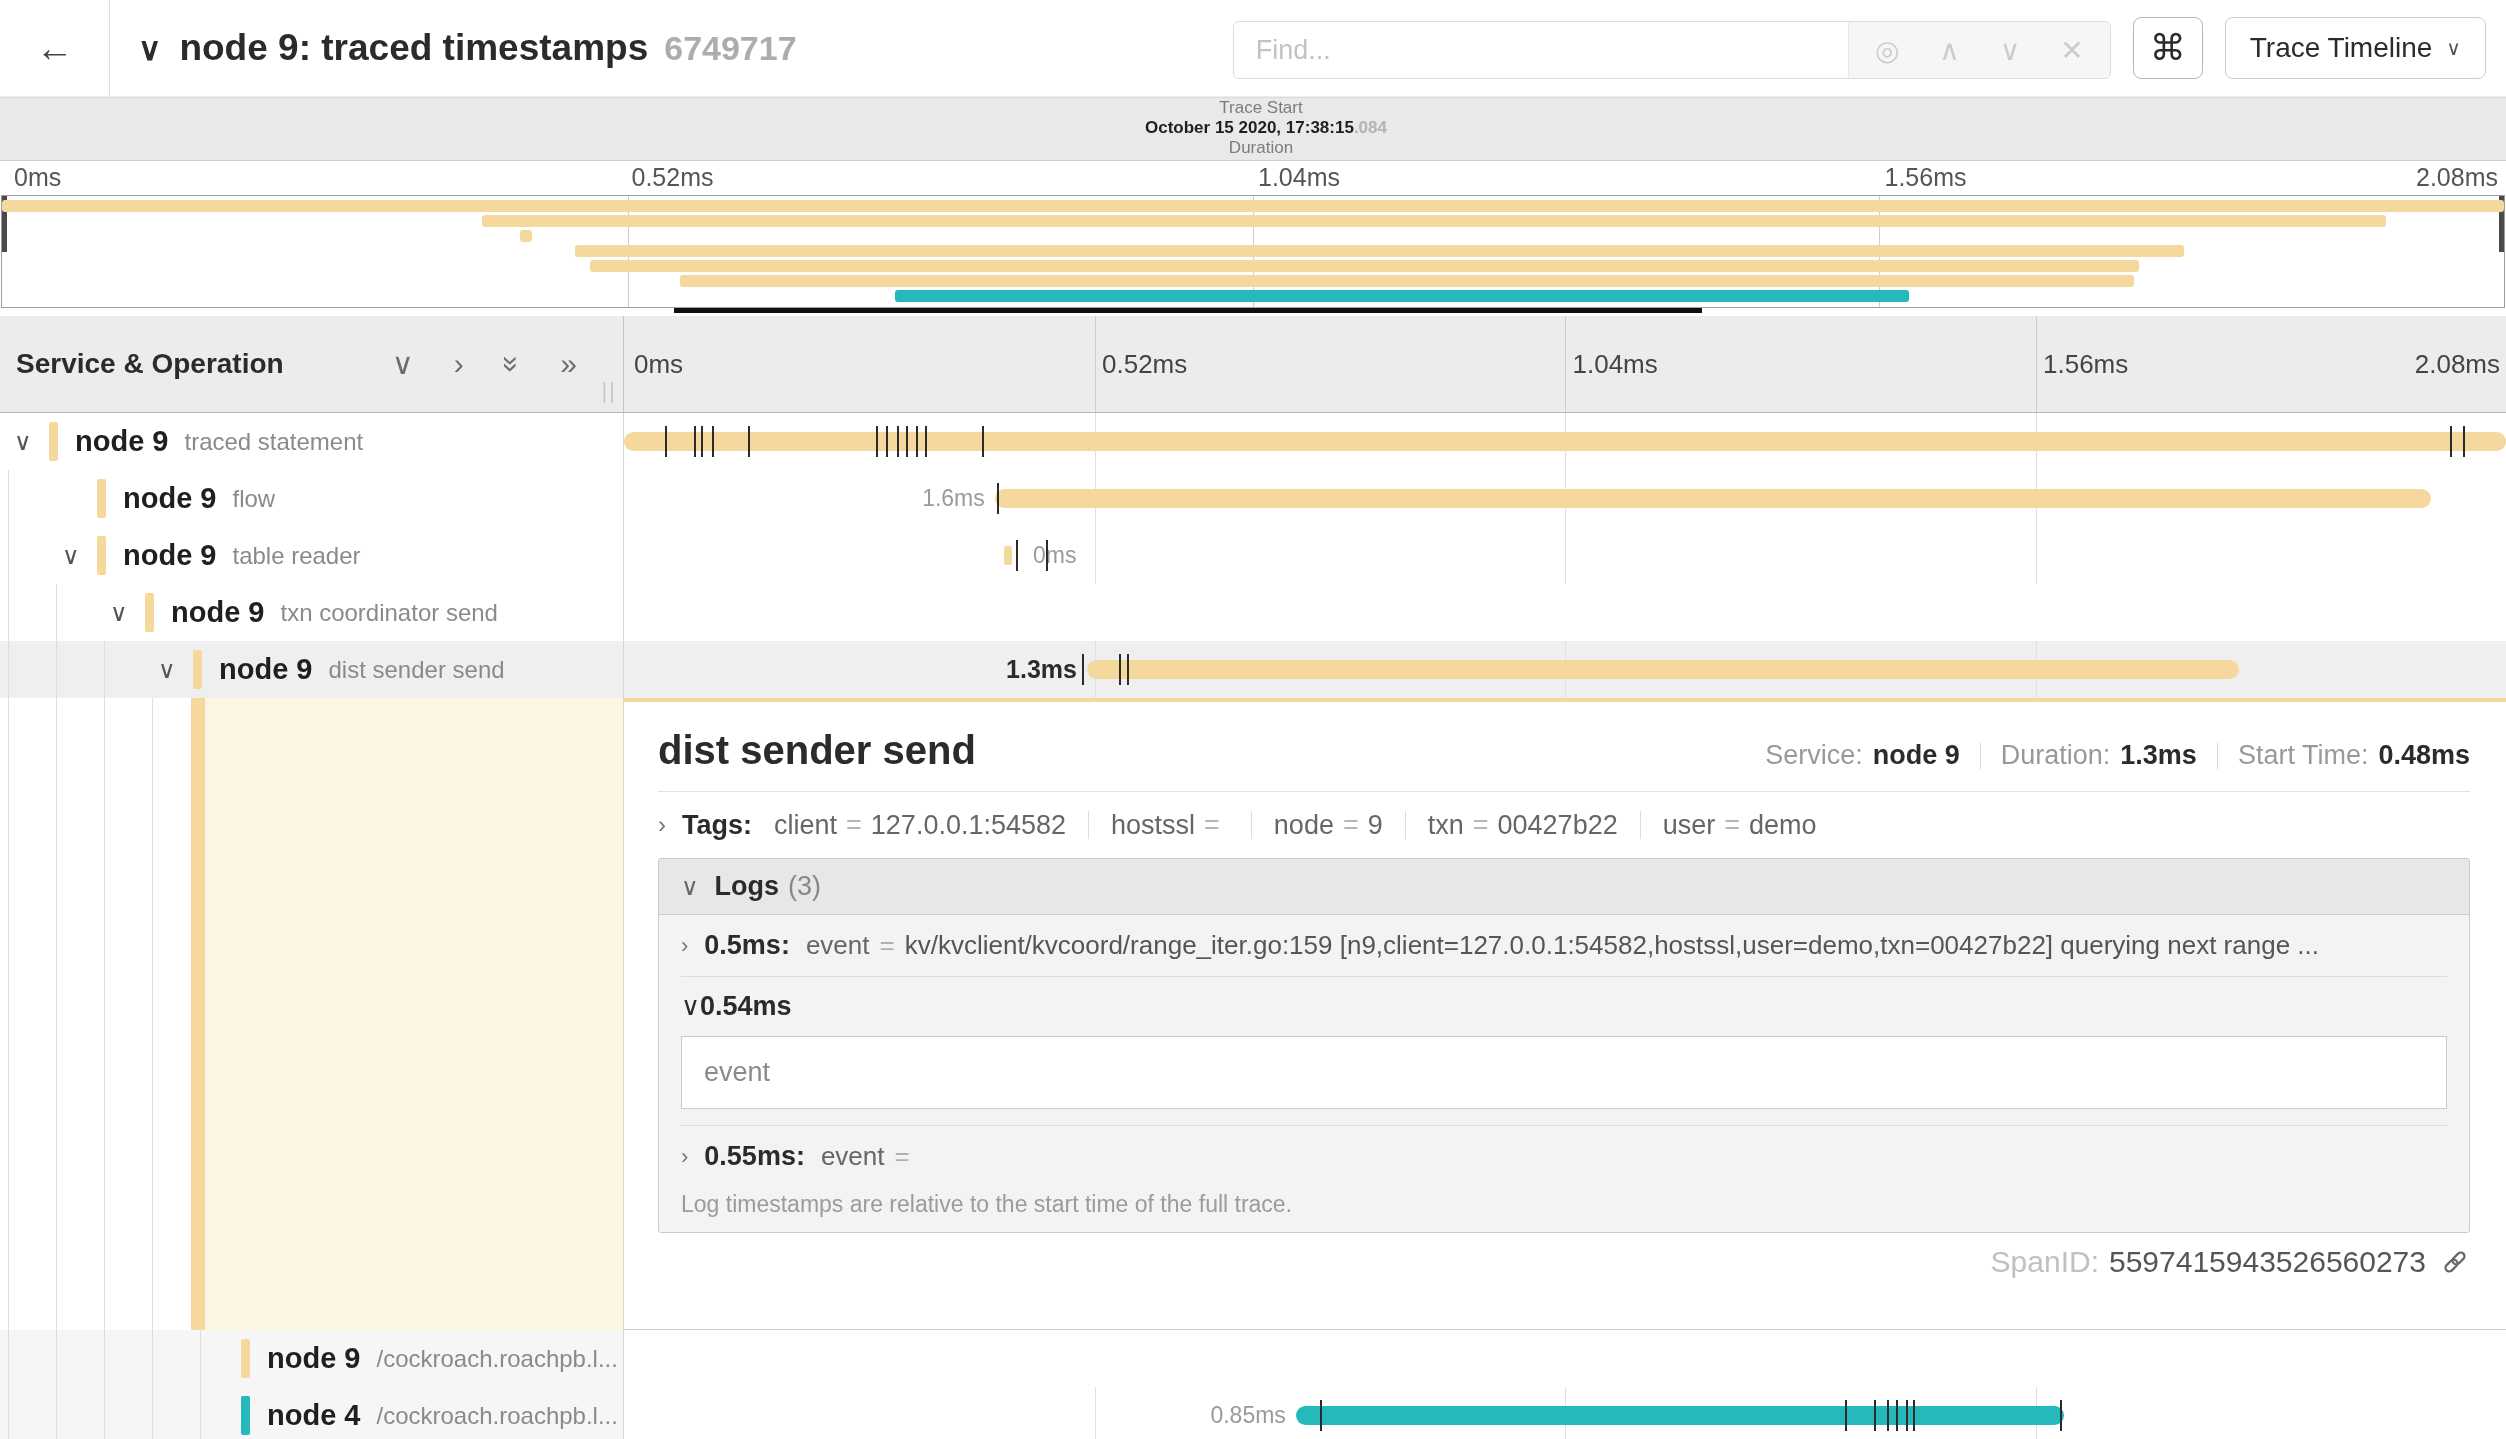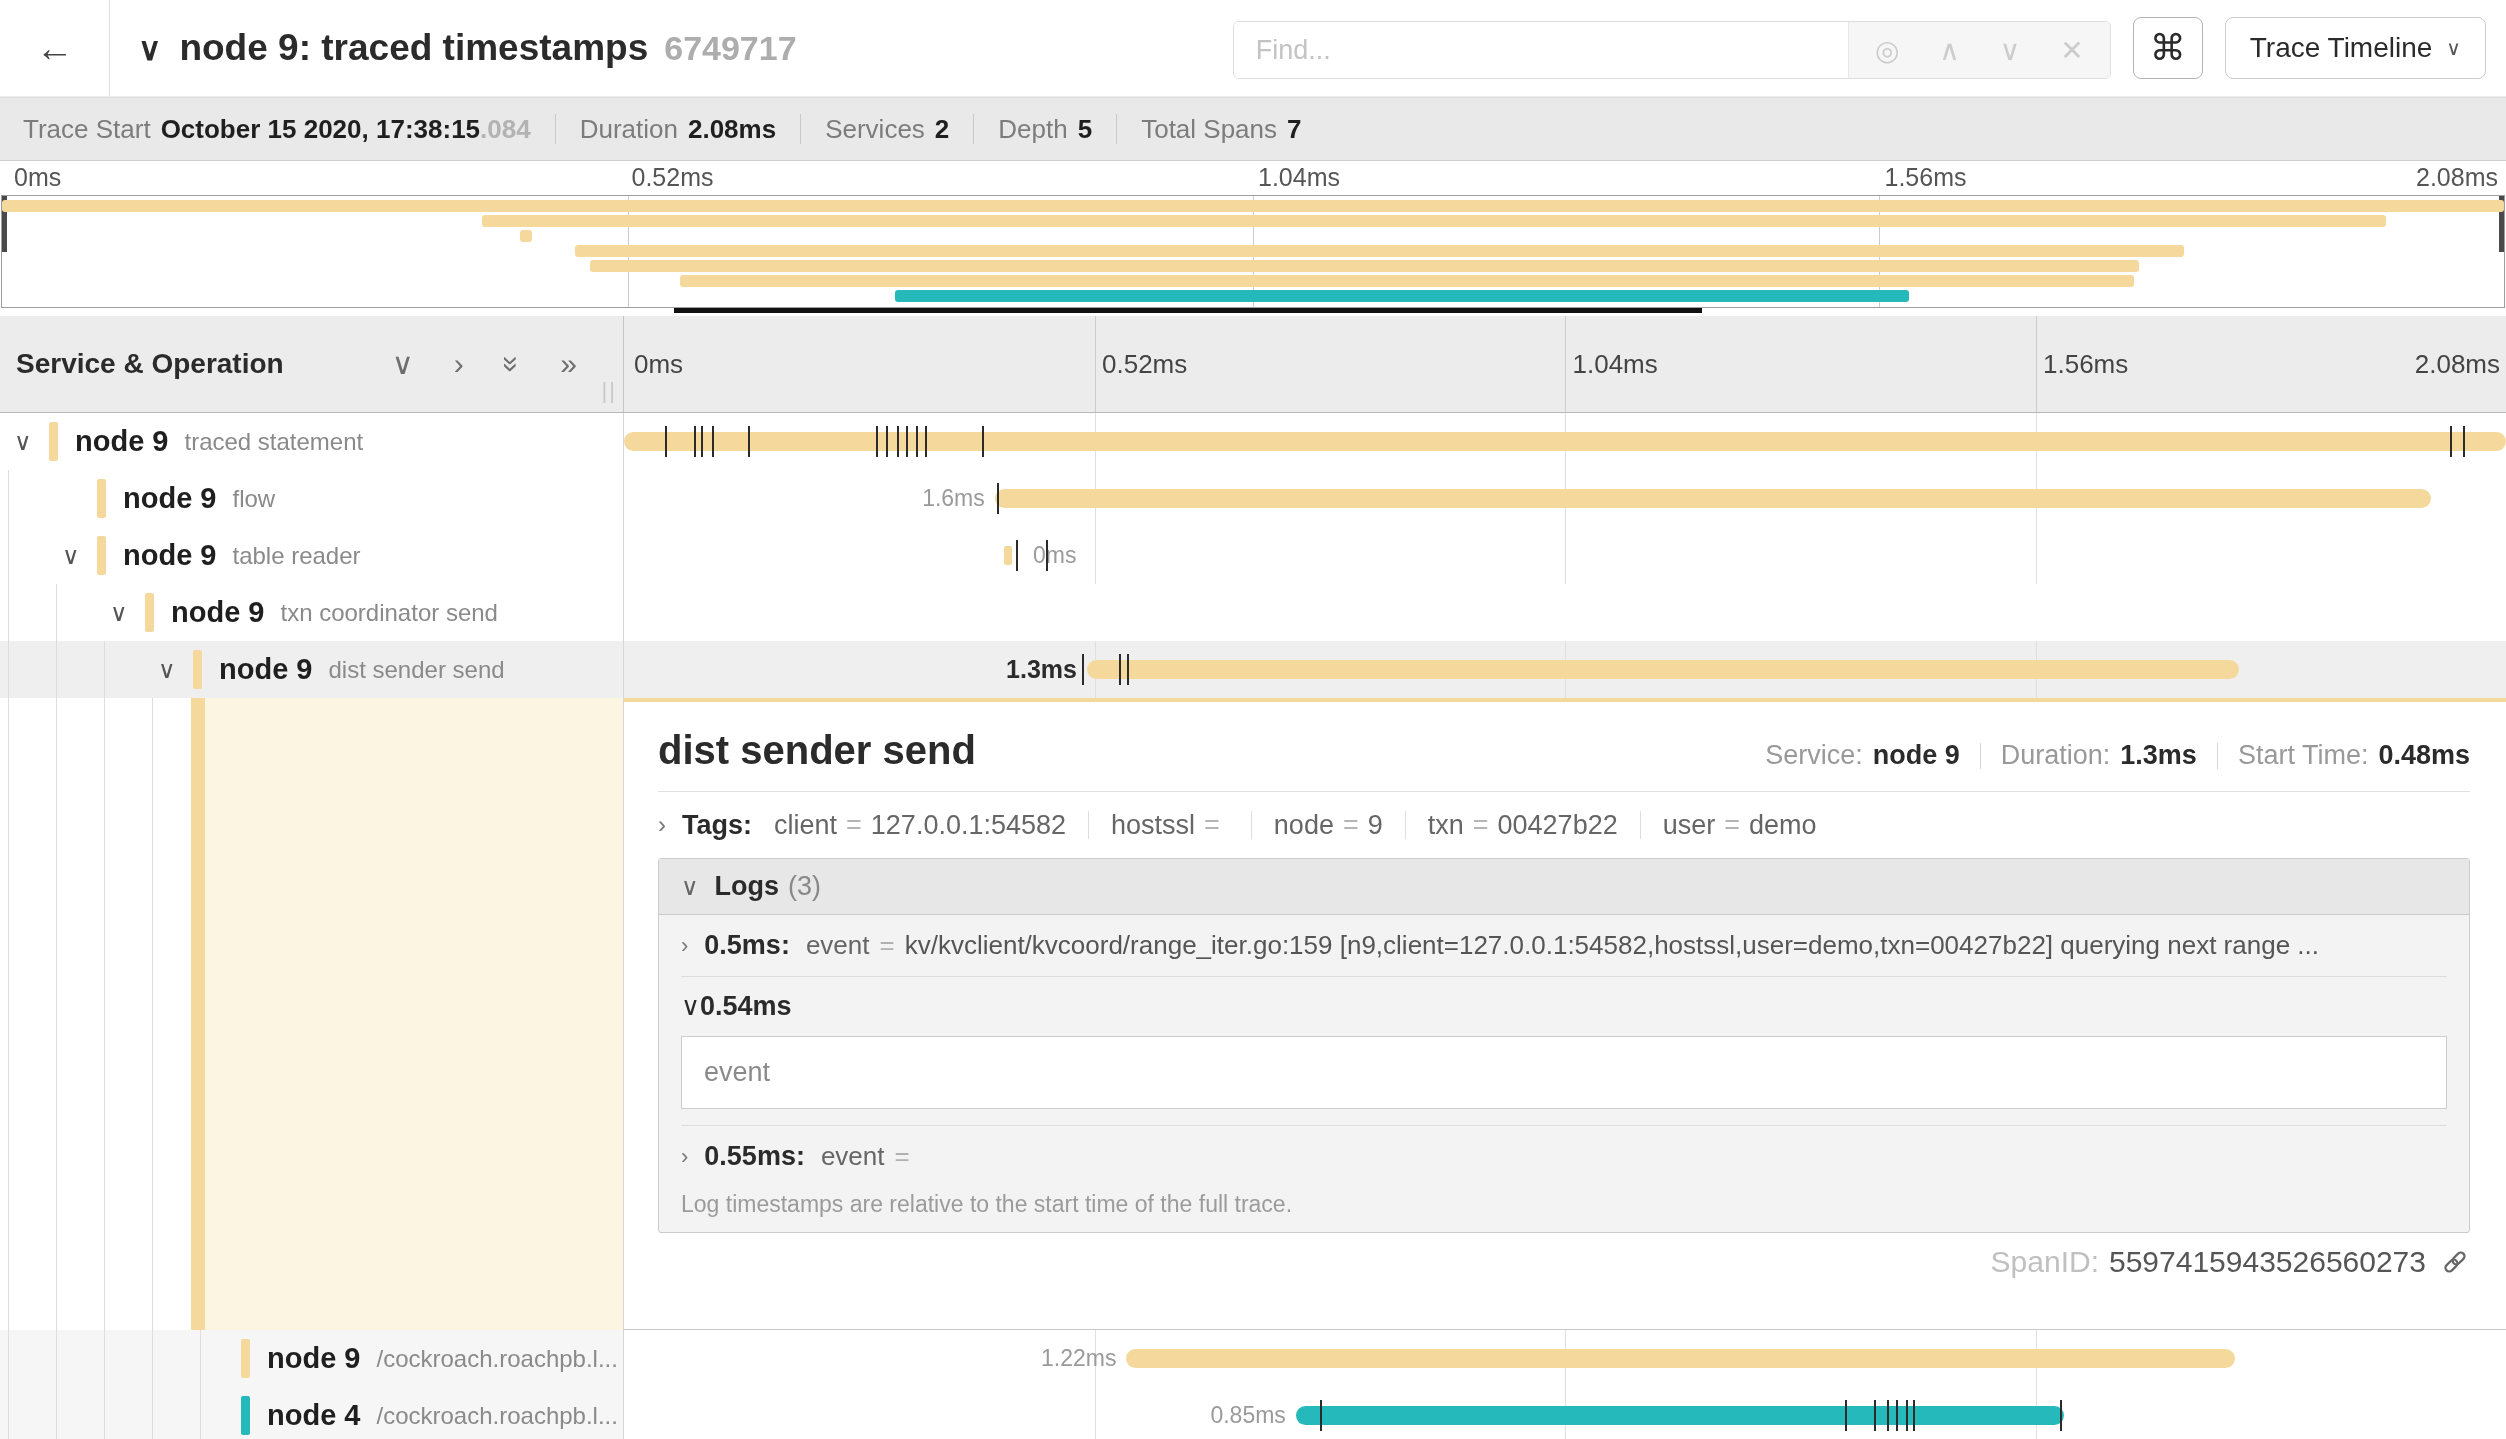--- a/index.html
+++ b/index.html
@@ -18,21 +18,21 @@
   .find-group { display:flex; height:58px; width:878px; border:1px solid #ddd; border-radius:6px; overflow:hidden; background:#fff; }
   .find-input { flex:1; border:none; outline:none; padding:0 22px; font-size:27px; color:#333; font-family:"Liberation Sans", sans-serif; }
   .find-input::placeholder { color:#c3c3c3; }
   .find-buttons { display:flex; align-items:center; background:#f6f6f6; border-left:1px solid #e8e8e8; padding:0 26px; gap:40px; }
   .find-buttons span { font-size:28px; color:#ccc; cursor:pointer; }
   .kbd-btn { width:70px; height:62px; margin-left:22px; border:1px solid #b4b4b4; border-radius:8px; background:#fff; display:flex; align-items:center; justify-content:center; font-size:36px; color:#2b2b2b; cursor:pointer; }
   .view-btn { height:62px; margin-left:22px; margin-right:20px; border:1px solid #ccc; border-radius:8px; background:#fff; display:flex; align-items:center; padding:0 24px; font-size:28px; color:#2b2b2b; cursor:pointer; white-space:nowrap; }
   .view-caret { font-size:20px; color:#555; margin-left:14px; }
 
   
-  .summary { position:absolute; top:97px; left:0; width:2506px; height:64px; background:#e9e9e9; border-top:1px solid #dcdcdc; border-bottom:1px solid #cfcfcf; display:flex; align-items:center; padding-left:23px; font-size:26px; white-space:nowrap; }
+  .summary { position:absolute; top:97px; left:0; width:2506px; height:64px; background:#e9e9e9; border-top:1px solid #dcdcdc; border-bottom:1px solid #cfcfcf; display:flex; align-items:center; padding-left:16px; font-size:17px; white-space:nowrap;flex-direction:column; }
   .summary .lbl { color:#7c7c7c; }
   .summary .val { color:#1f1f1f; font-weight:700; margin-left:10px; }
   .summary .frac { color:#b3b3b3; }
   .sum-div { width:1px; height:30px; background:#c9c9c9; margin:0 24px; }
 
   
   .minimap { position:absolute; top:161px; left:0; width:2506px; height:154px; background:#fff; }
   .mm-label { position:absolute; top:2px; font-size:25px; color:#555; }
   .mm-box { position:absolute; top:34px; left:1px; right:1px; height:113px; border:1px solid #9e9e9e; background:#fff; }
   .mm-grid { position:absolute; top:0; bottom:0; width:1px; background:#ccc; }
@@ -411,27 +411,20 @@
           <div class="name-cell">
             <div class="guide" style="left: 8px;"></div>
             <div class="guide" style="left: 56px;"></div>
             <div class="guide" style="left: 104px;"></div>
             <div class="guide" style="left: 152px;"></div>
             <div class="guide" style="left: 200px;"></div>
             <div class="color-bar" style="left: 241px; background: rgb(245, 217, 156);"></div>
             <span class="svc" style="margin-left: 267px;">node 9</span>
             <span class="op">/cockroach.roachpb.l...</span>
           </div>
-          <div class="tl-cell">
-            <div class="vgrid" style="left: 25%;"></div>
-            <div class="vgrid" style="left: 50%;"></div>
-            <div class="vgrid" style="left: 75%;"></div>
-            <div class="tl-bar" style="left: 26.7%; width: 58.9%; background: rgb(245, 217, 156);"></div>
-            <div class="tl-label" style="right: 73.3%;">1.22ms</div>
-          </div>
         </div>
         <div class="span-row">
           <div class="name-cell">
             <div class="guide" style="left: 8px;"></div>
             <div class="guide" style="left: 56px;"></div>
             <div class="guide" style="left: 104px;"></div>
             <div class="guide" style="left: 152px;"></div>
             <div class="guide" style="left: 200px;"></div>
             <div class="color-bar" style="left: 241px; background: rgb(38, 185, 188);"></div>
             <span class="svc" style="margin-left: 267px;">node 4</span>

